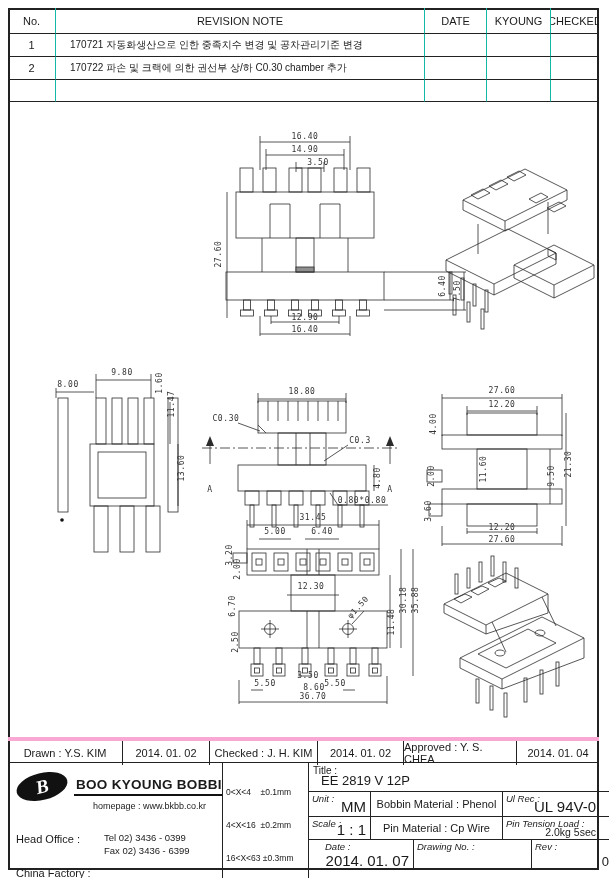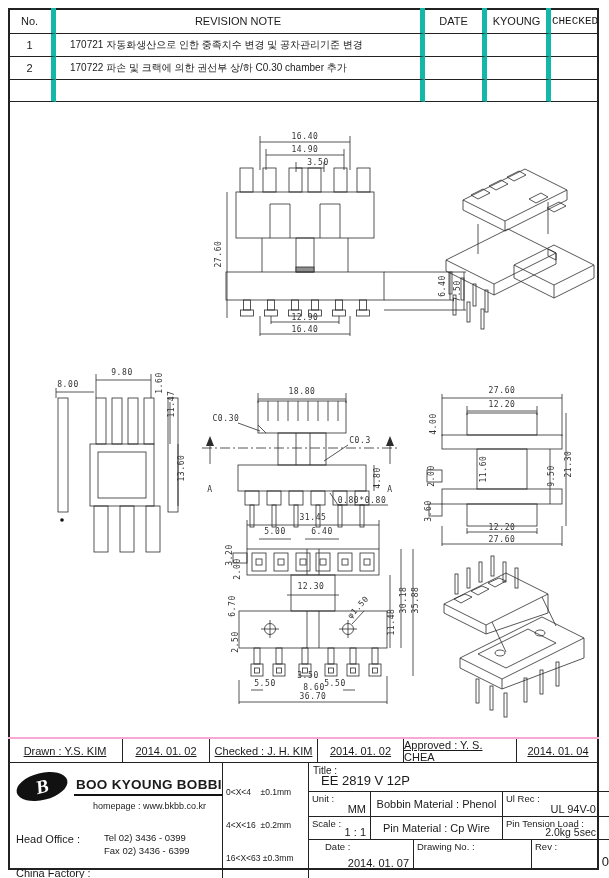--- a/index.html
+++ b/index.html
@@ -3,37 +3,37 @@
 <meta charset="utf-8">
 <style>
   * { box-sizing: border-box; margin: 0; padding: 0; }
   html,body { background:#e8e8e8; }
   body { width:609px; height:878px; position:relative; font-family:"Liberation Sans", sans-serif; color:#1a1a1a; background:#fff; }
   .frame { position:absolute; left:8px; top:8px; width:591px; height:862px; border:2px solid #222; }
 
   
   .rev-table { position:absolute; left:8px; top:8px; width:591px; height:94px;
     display:grid; grid-template-columns:48px 369px 62px 64px 48px; grid-template-rows:26px 23px 23px 22px; }
-  .rc { border-right:5px solid #14b8a6; border-bottom:1px solid #222; display:flex; align-items:center; justify-content:center; font-size:11px; overflow:hidden; }
-  .rc.last { border-right:none;font-family:Liberation Mono, monospace; }
+  .rc { border-right:1px solid #14b8a6; border-bottom:1px solid #222; display:flex; align-items:center; justify-content:center; font-size:11px; overflow:hidden; }
+  .rc.last { border-right:none; }
   .rc.note { justify-content:flex-start; padding-left:14px; font-size:10px; }
   .rc.hdr { font-size:11px; }
 
   
   .draw-area { position:absolute; left:8px; top:112px; width:608px; height:635px; }
   .dv line, .dv path, .dv rect, .dv polygon, .dv polyline, .dv circle, .dv ellipse { stroke:#2c2c2c; stroke-width:0.8; fill:none; }
   .dv .solid { fill:#8f8f8f; stroke:#2c2c2c; }
   .dv .dot { fill:#111; stroke:none; }
   .dv .arrowhead { fill:#2c2c2c; stroke:none; }
   .dv text { font-family:"DejaVu Sans Mono", monospace; font-size:8px; fill:#333; stroke:none; letter-spacing:0.6px; text-anchor:middle; }
   .dv .cl { stroke-dasharray:10 3 2 3; }
 
   
-  .sig-row { position:absolute; left:8px; top:737px; width:591px; height:26px; border-top:2px solid #f9a8d4; border-bottom:1px solid #222;
-    display:grid; grid-template-columns:115px 87px 108px 86px 113px 82px;text-decoration:underline; }
+  .sig-row { position:absolute; left:8px; top:737px; width:591px; height:26px; border-top:4px solid #f9a8d4; border-bottom:1px solid #222;
+    display:grid; grid-template-columns:115px 87px 108px 86px 113px 82px; }
   .sig-cell { border-right:1px solid #222; display:flex; align-items:center; justify-content:center; font-size:11px; }
   .sig-cell.last { border-right:none; }
 
   
   .bottom-block { position:absolute; left:8px; top:763px; width:591px; height:107px; display:grid; grid-template-columns:214px 86px 291px; }
   .company-cell { padding:4px 6px 2px 8px; overflow:hidden; }
   .company-head { display:flex; align-items:center; gap:6px; margin-top:6px; }
   .logo { width:52px; height:27px; background:#111; border-radius:50%; transform:rotate(-14deg); display:flex; align-items:center; justify-content:center; flex:0 0 auto; }
   .logo span { color:#fff; font-family:"Liberation Serif", serif; font-style:italic; font-weight:bold; font-size:19px; }
   .company-name { font-weight:bold; font-size:13.5px; letter-spacing:0.3px; border-bottom:2px solid #111; padding:0 2px 2px 2px; white-space:nowrap; }
@@ -48,22 +48,22 @@
   .right-cell { border-left:1px solid #222; display:grid; grid-template-rows:29px 25px 23px 30px; }
   .tb-row { border-bottom:1px solid #222; display:grid; }
   .tb-row.last { border-bottom:none;margin-left:13px; }
   .tb-title { position:relative; }
   .tb-title .lbl { position:absolute; top:2px; left:4px; font-size:10px; }
   .tb-title .val { position:absolute; left:12px; right:0; top:10px; text-align:left; font-size:13px; }
   .cols-3a { grid-template-columns:62px 132px 97px; }
   .cols-3b { grid-template-columns:92px 118px 81px; }
   .tb-cell { border-right:1px solid #222; position:relative; overflow:hidden; }
   .tb-cell.last { border-right:none; }
-  .tb-cell .lbl { position:absolute; top:1px; left:3px; font-size:9.5px; white-space:nowrap; }
-  .tb-cell .val { position:absolute; right:4px; bottom:1px; font-size:11px; white-space:nowrap; }
+  .tb-cell .lbl { position:absolute; top:1px; left:3px; font-size:9.5px; white-space:nowrap;font-style:italic; }
+  .tb-cell .val { position:absolute; right:4px; bottom:1px; font-size:15px; white-space:nowrap; }
   .tb-cell .mid { position:absolute; left:0; right:0; top:50%; transform:translateY(-50%); text-align:center; font-size:11px; white-space:nowrap; }
 </style>
 </head>
 <body>
 
 <div class="frame"></div>
 
 <div class="rev-table">
   <div class="rc hdr">No.</div>
   <div class="rc hdr">REVISION  NOTE</div>

